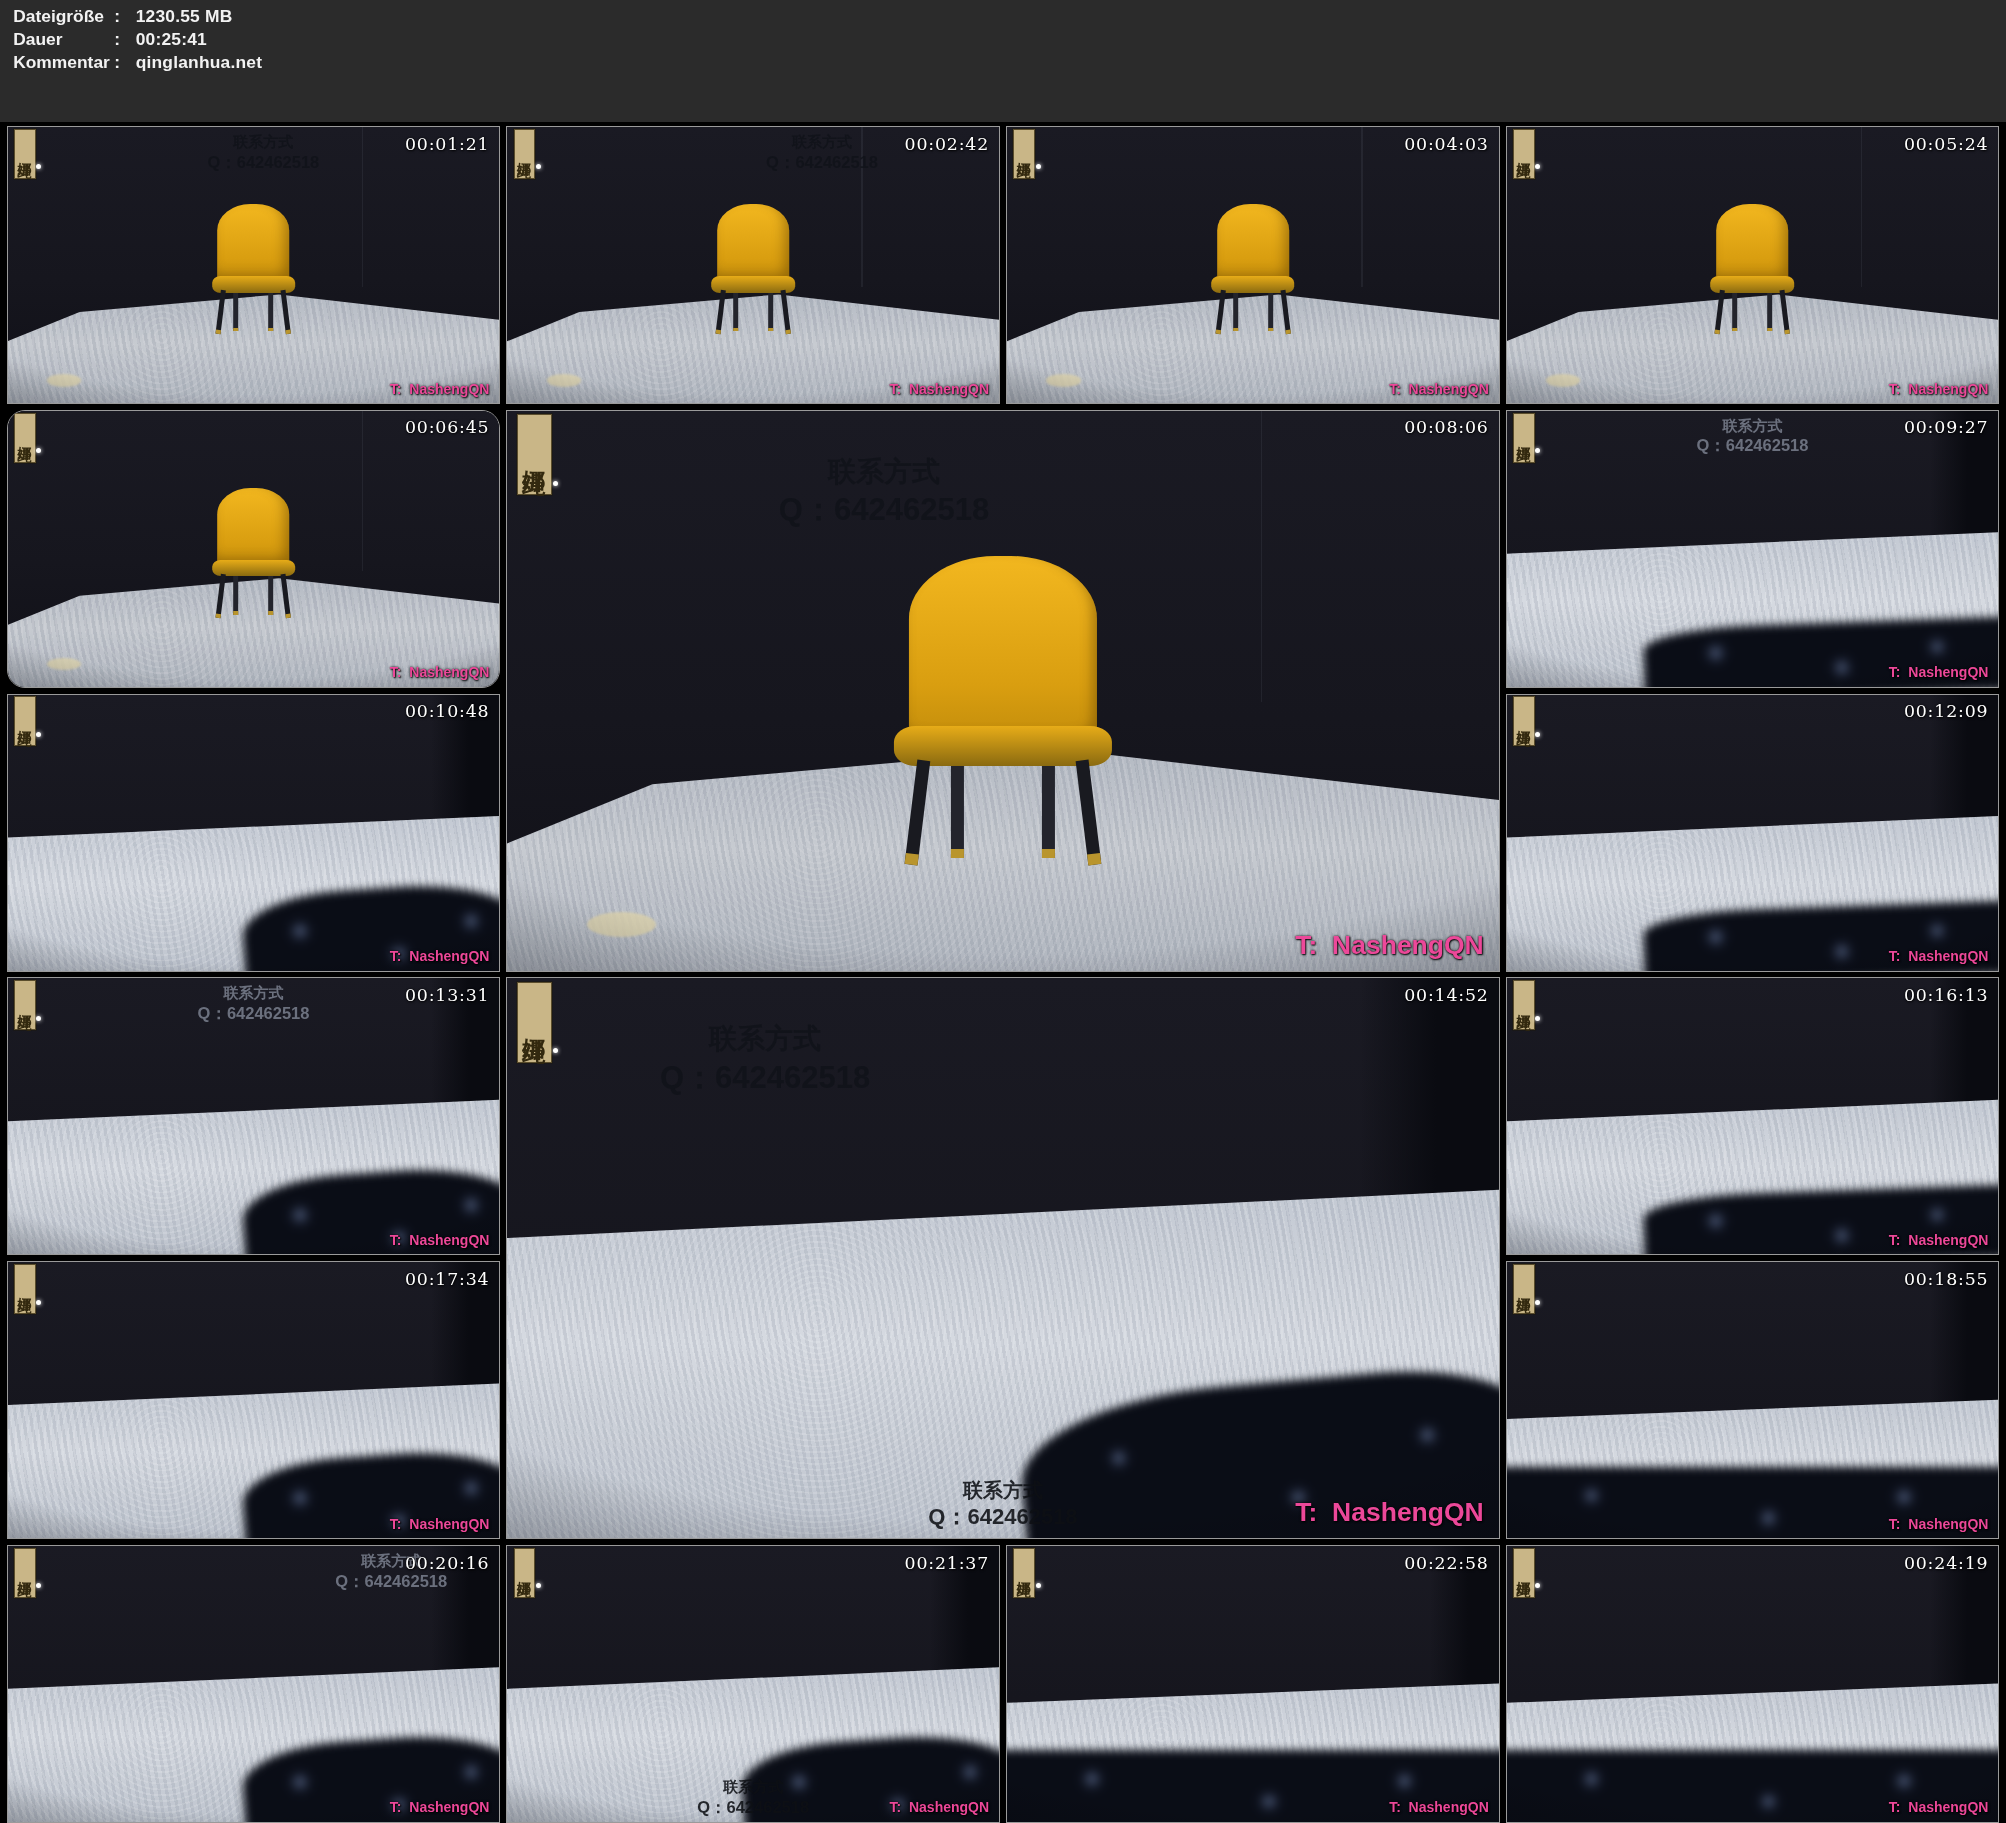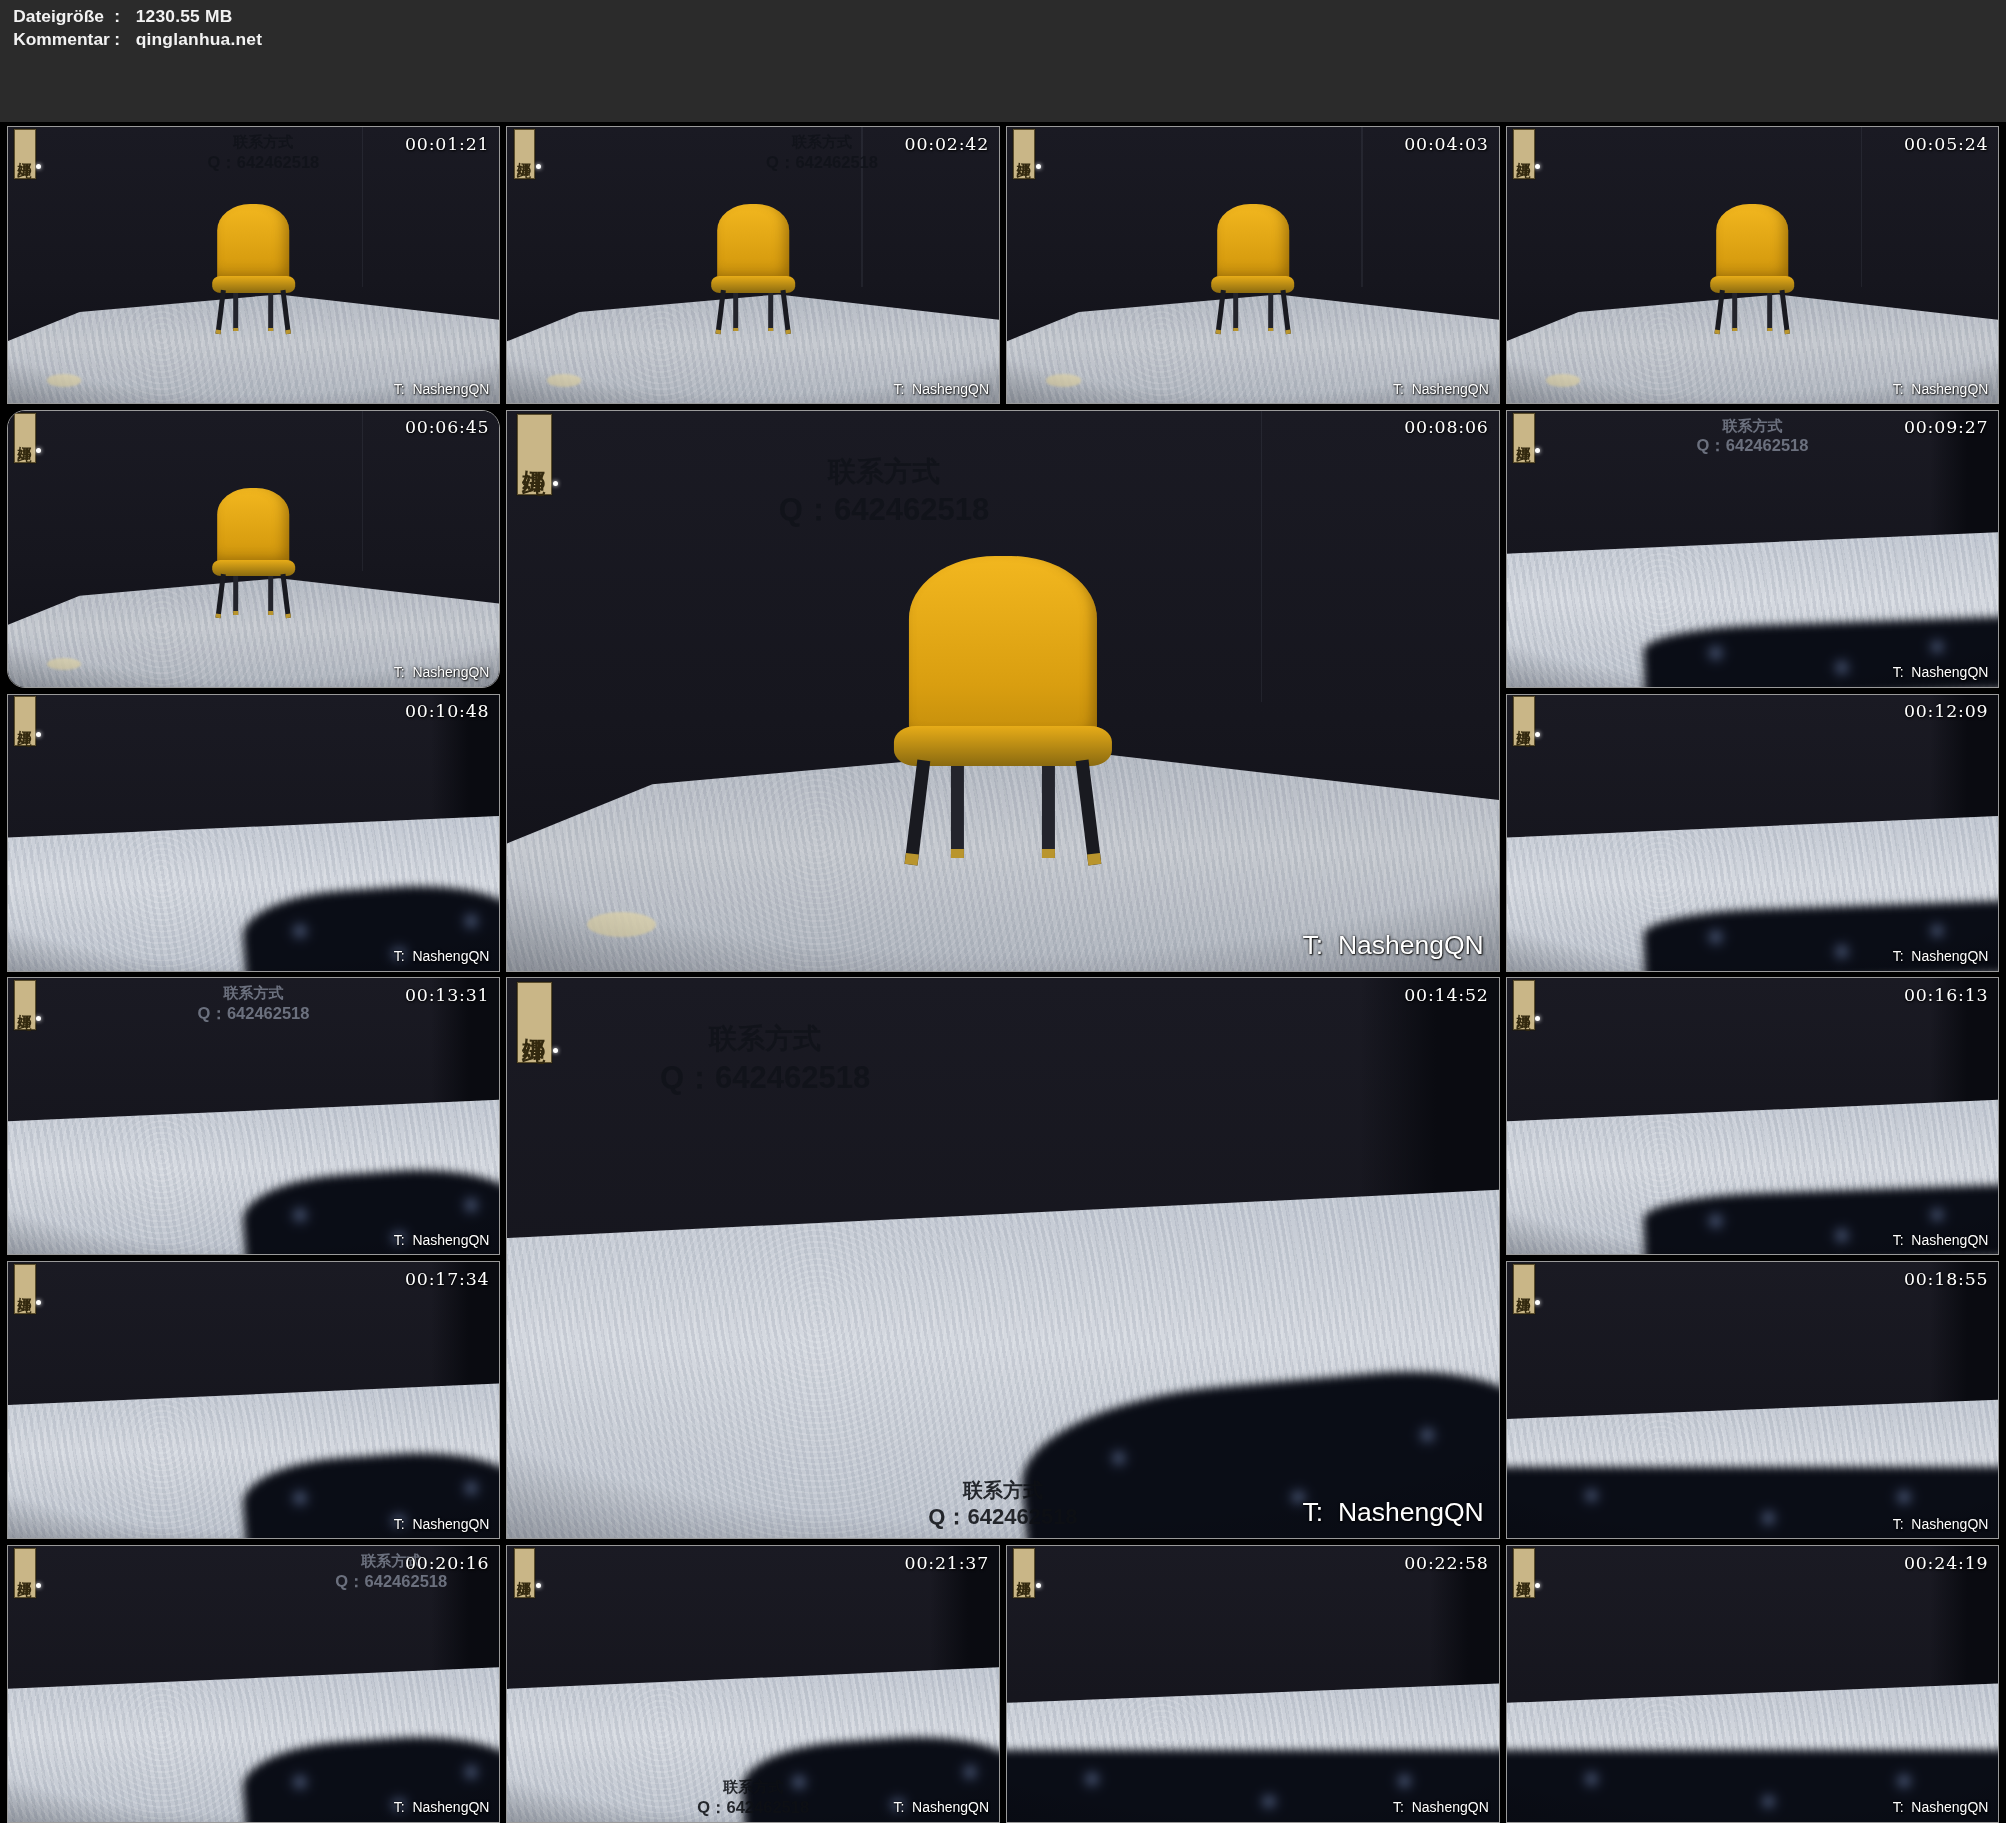--- a/index.html
+++ b/index.html
@@ -101,21 +101,21 @@
   .seal span{writing-mode:vertical-rl;font-family:"DejaVu Serif",serif;
     font-size:14px;font-weight:700;color:var(--seal-ink);letter-spacing:2.5px;line-height:1;}
   .seal::after{content:"";position:absolute;right:-6.6px;bottom:8.3px;width:5px;height:5px;
     background:#fff;border-radius:50%;box-shadow:0 0 4.1px #fff;}
   .big .seal{top:3.3px;left:10px;width:35px;height:81px;}
   .big .seal span{font-size:23px;}
   .timestamp{position:absolute;top:6.6px;right:10px;
     font-family:"DejaVu Serif",serif;font-size:17.4px;letter-spacing:0.8px;color:var(--ts-color);
     text-shadow:0 0 1.7px #000,0.8px 0.8px 2.5px #000;}
   .t-mark{position:absolute;bottom:6.6px;right:10px;white-space:pre;
-    font-size:14px;font-weight:400;color:#ffffff;
+    font-size:14px;font-weight:700;color:#ec4899;
     text-shadow:0 0 2.5px rgba(0,0,0,.95),0.8px 0.8px 1.7px rgba(0,0,0,.9);}
   .big .t-mark{font-size:26.5px;bottom:10px;right:15px;}
   .qq{position:absolute;top:5px;transform:translateX(-50%);text-align:center;
     font-weight:700;line-height:1.3;color:rgba(16,18,24,.78);white-space:nowrap;}
   .qq .l1{font-size:15px;}
   .qq .l2{font-size:16.5px;}
   .qq.tone-light{color:rgba(122,128,142,.85);}
   .big .qq{top:43px;}
   .big .qq .l1{font-size:28px;}
   .big .qq .l2{font-size:31px;}
@@ -125,20 +125,23 @@
   .big .qq.qq-bottom .l2{font-size:22px;}
 </style>
 </head>
 <body>
 
 <header class="meta-header">
   <div class="hrow">
     <span class="hlabel">Dateigröße</span><span class="hcolon">:</span><span class="hvalue">1230.55 MB</span>
   </div>
   <div class="hrow">
+    <span class="hlabel">Dauer</span><span class="hcolon">:</span><span class="hvalue">00:25:41</span>
+  </div>
+  <div class="hrow">
     <span class="hlabel">Kommentar</span><span class="hcolon">:</span><span class="hvalue">qinglanhua.net</span>
   </div>
 </header>
 
 <main class="sheet">
     <figure class="thumb scene-root" style="grid-area: 1 / 1 / span 1 / span 1;">
     <div class="scene scene-chair">
       <div class="seam"></div>
 
       <div class="carpet"></div>

